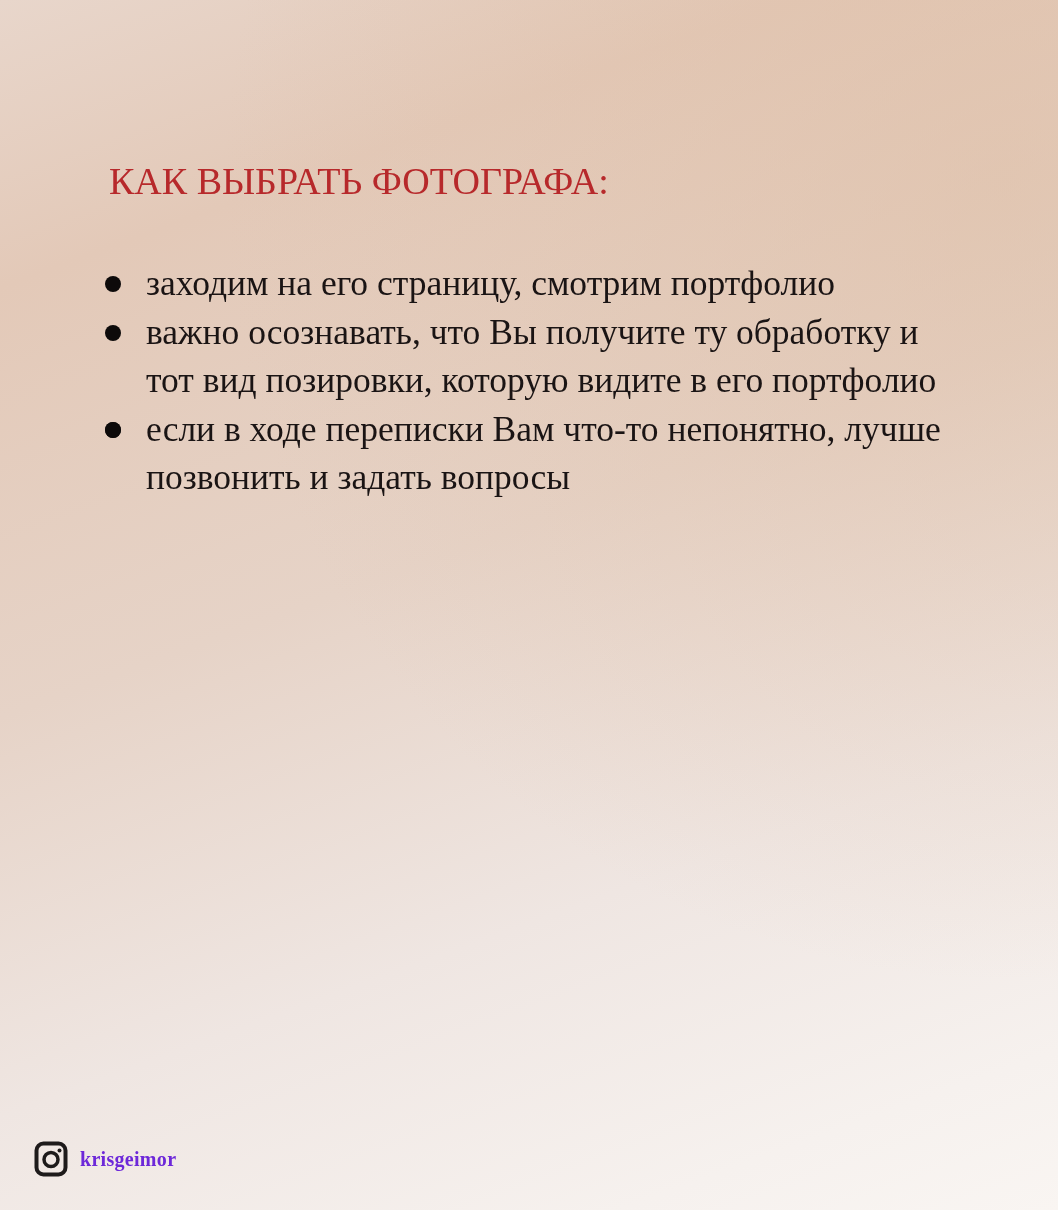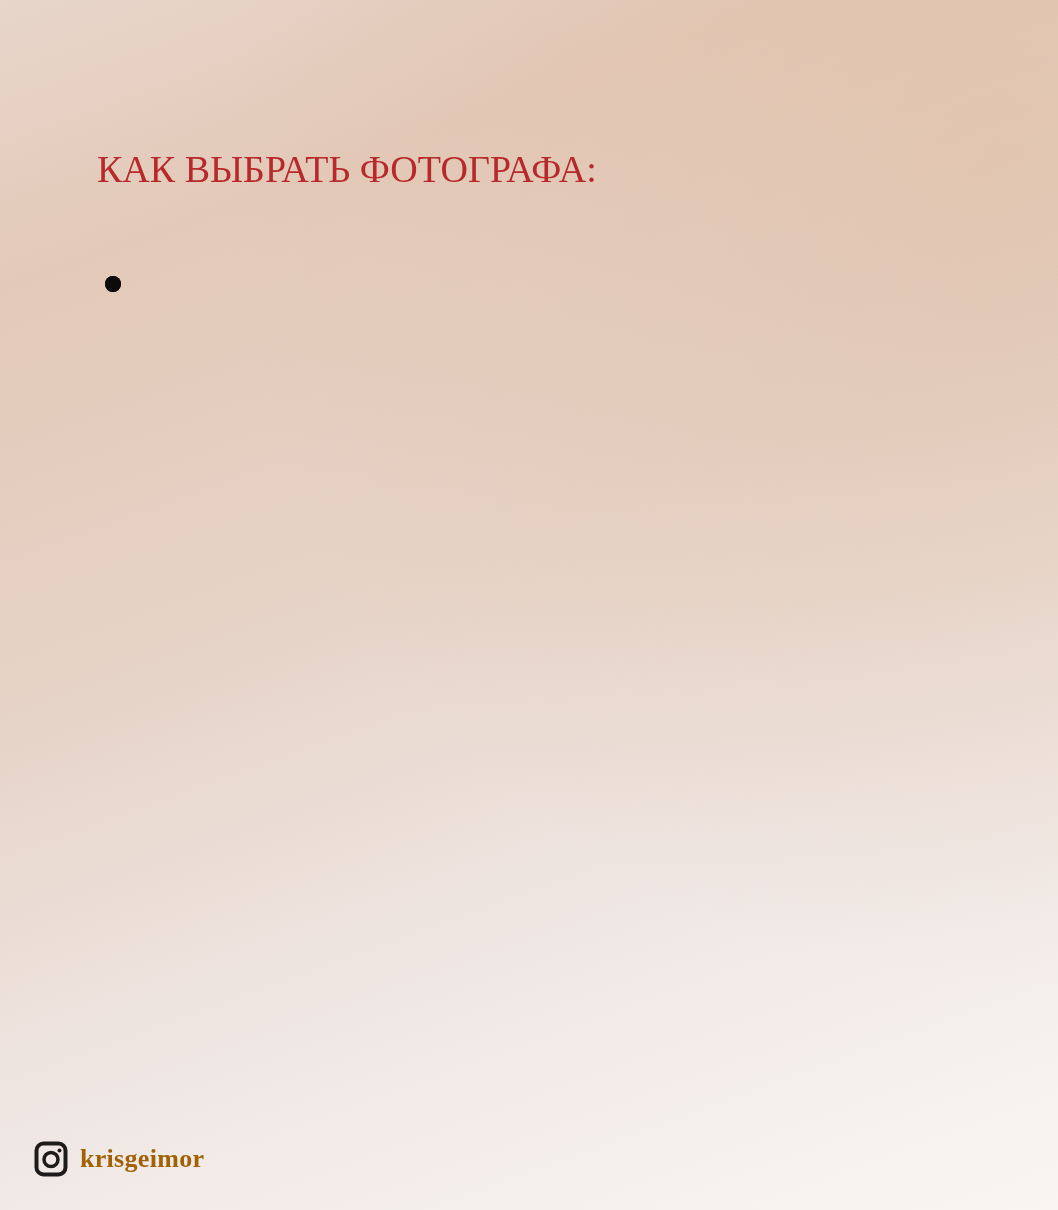--- a/index.html
+++ b/index.html
@@ -17,21 +17,21 @@
     .tint {
       position: absolute;
       inset: 0;
       background: radial-gradient(ellipse at 95% 15%, rgba(222, 190, 165, 0.55) 0%, rgba(222, 190, 165, 0) 55%);
       pointer-events: none;
     }
     .title {
       position: absolute;
       left: 97px;
       top: 146px;
-      margin: 0;
+      margin: 12px;
       font-family: "Liberation Serif", serif;
       font-weight: normal;
       font-size: 38px;
       line-height: 46px;
       color: #b7292b;
       letter-spacing: 0px;
       white-space: nowrap;
     }
     .list {
       position: absolute;
@@ -67,39 +67,48 @@
       gap: 12px;
     }
     .ig-icon {
       width: 34px;
       height: 36px;
       display: block;
     }
     .handle {
       font-family: "Liberation Serif", serif;
       font-weight: bold;
-      font-size: 26px;
+      font-size: 20px;
       line-height: 36px;
-      color: #a16207;
+      color: #6d28d9;
       letter-spacing: 0.3px;
     }
   </style>
 </head>
 <body>
 
 <div class="tint"></div>
 
 <h1 class="title">КАК ВЫБРАТЬ ФОТОГРАФА:</h1>
 
 <ul class="list">
   <li class="item">
     <span class="bullet"></span>
+    <span>заходим на его страницу, смотрим портфолио</span>
   </li>
   <li class="item">
     <span class="bullet"></span>
+    <span>важно осознавать, что Вы получите ту обработку и тот вид позировки, которую видите в его портфолио</span>
+  </li>
+  <li class="item">
+    <span class="bullet"></span>
+  </li>
+  <li class="item">
+    <span class="bullet"></span>
+    <span>если в ходе переписки Вам что-то непонятно, лучше позвонить и задать вопросы</span>
   </li>
 </ul>
 
 <div class="footer">
   <svg class="ig-icon" viewBox="0 0 34 36" xmlns="http://www.w3.org/2000/svg">
     <rect x="2.5" y="2.5" width="29" height="31" rx="7" ry="7" fill="none" stroke="#1e1b1b" stroke-width="4"></rect>
     <circle cx="17" cy="18.5" r="7" fill="none" stroke="#1e1b1b" stroke-width="3.5"></circle>
     <circle cx="25.5" cy="9.5" r="2" fill="#1e1b1b"></circle>
   </svg>
   <span class="handle">krisgeimor</span>

